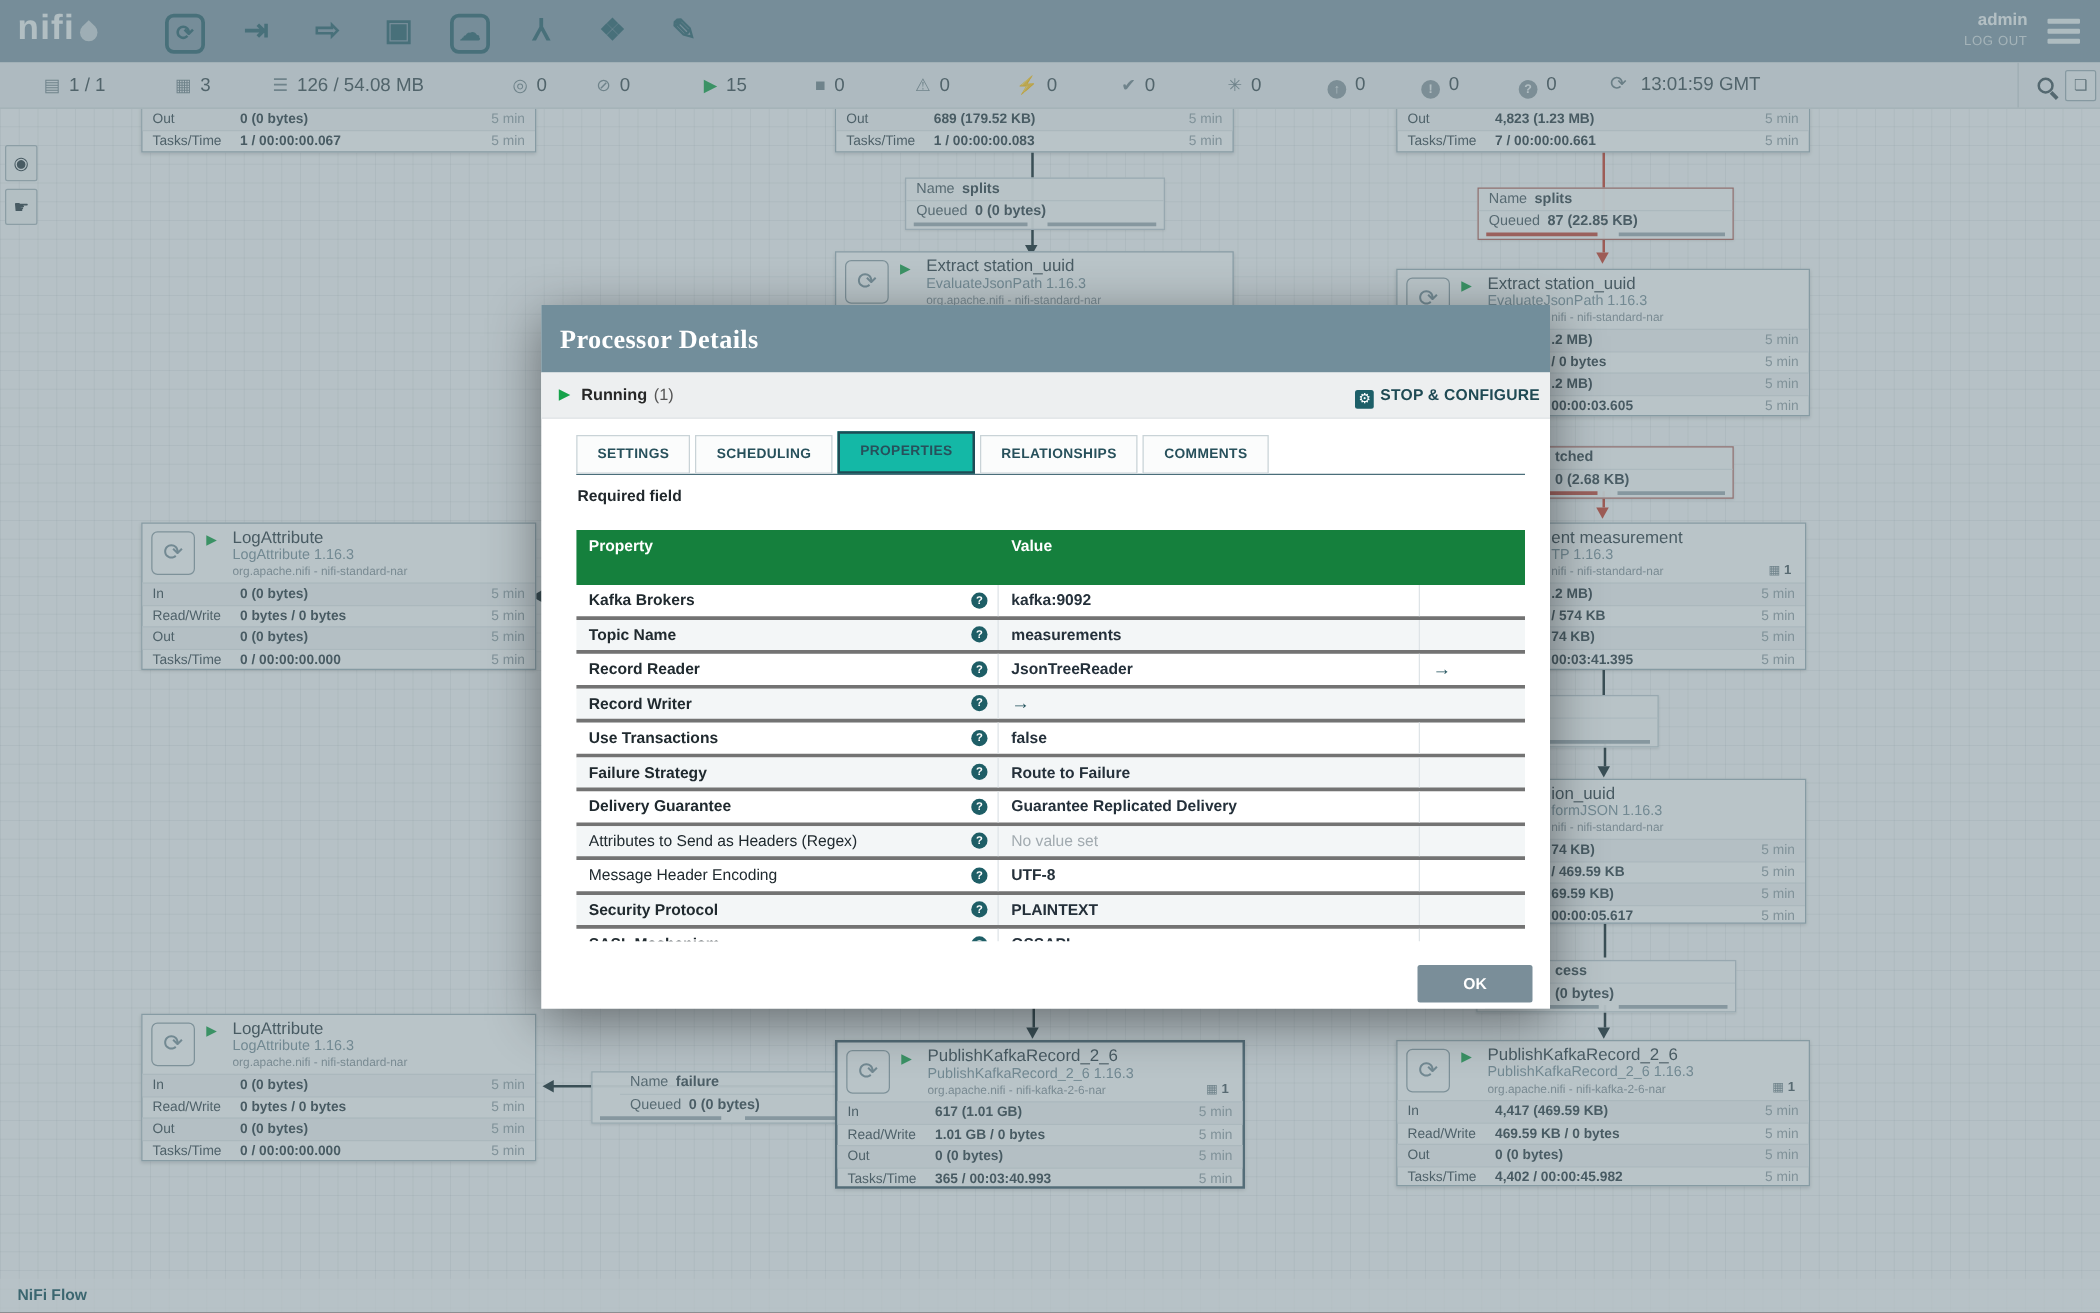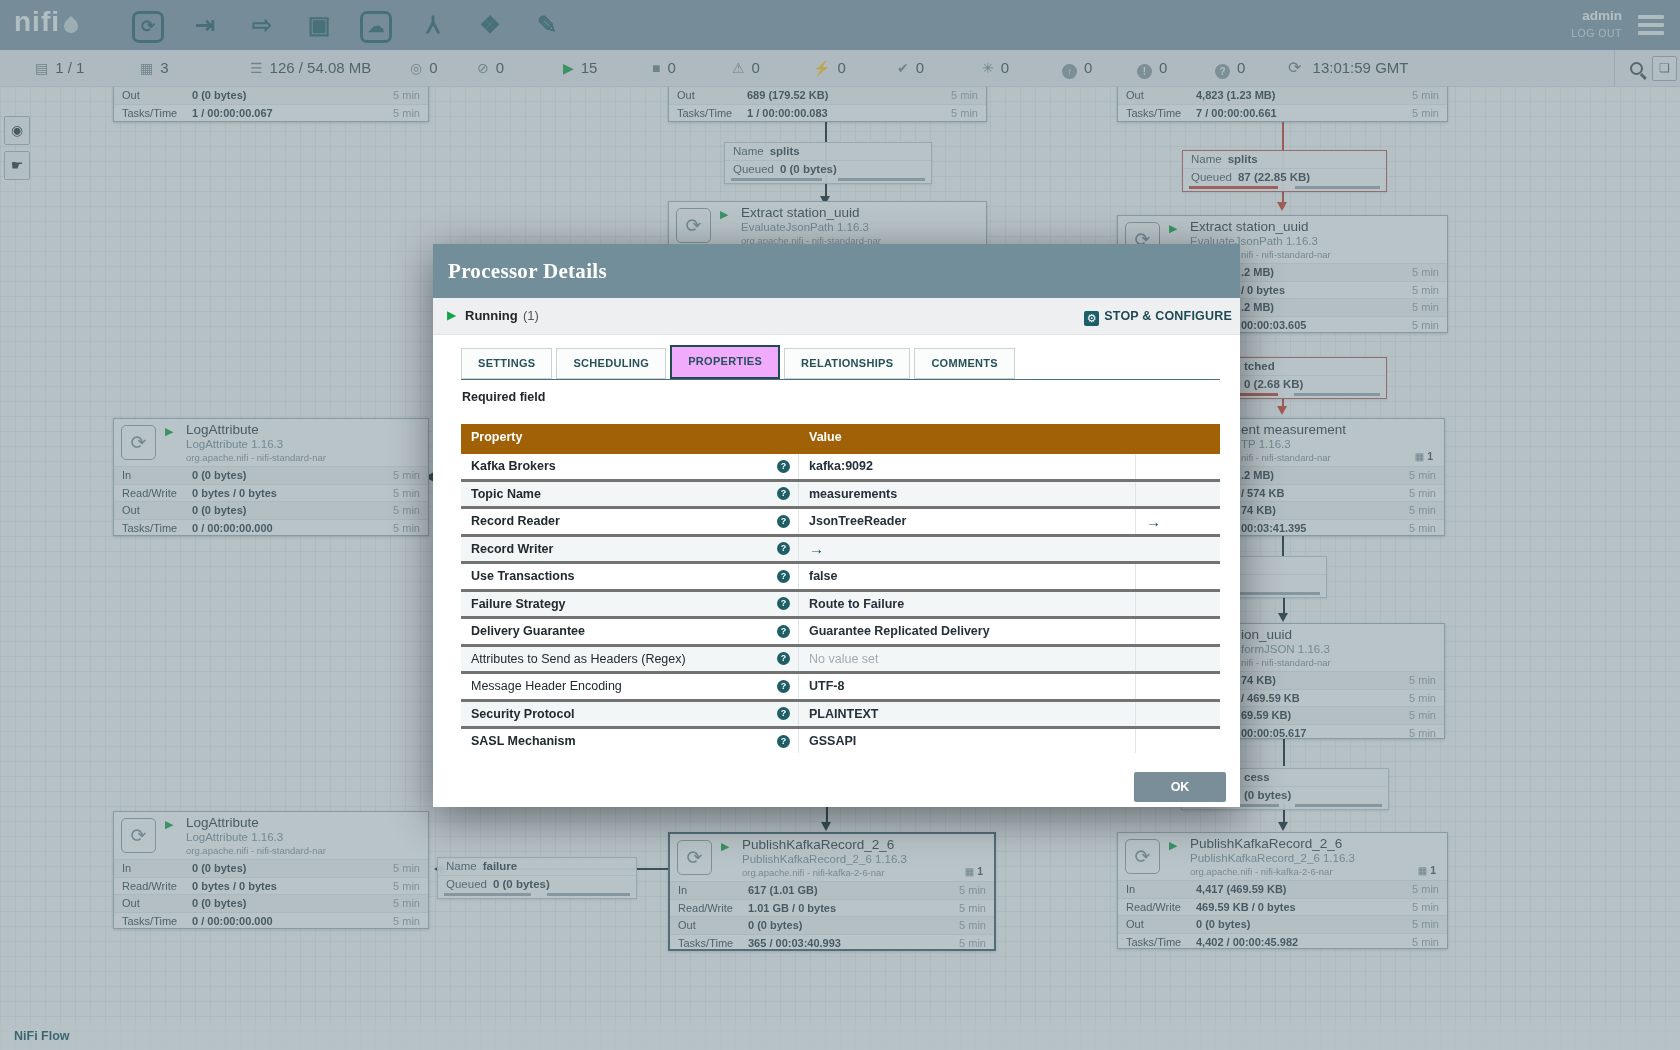--- a/index.html
+++ b/index.html
@@ -97,24 +97,24 @@
   .runlabel{position:absolute;left:32px;top:0;line-height:36px;font-weight:700;color:#262626;font-size:13px;}
   .runcount{position:absolute;left:90px;top:0;line-height:36px;color:#555;font-size:13px;}
   .stopcfg{position:absolute;right:8px;top:0;height:36px;line-height:36px;cursor:pointer;color:#1F4A54;
            font-weight:700;font-size:12.5px;letter-spacing:.2px;}
   .gearbox{display:inline-block;width:15px;height:15px;background:#1D5F68;border-radius:2px;color:#FFF;
            font-size:11px;line-height:15px;text-align:center;margin-right:5px;vertical-align:-2px;font-weight:400;}
   .dtabs{position:absolute;left:28px;right:20px;top:103px;height:32px;border-bottom:1px solid #4A6E7A;
          display:flex;align-items:flex-end;}
   .dtab{height:29px;line-height:29px;padding:0 16px;margin-right:4px;background:#FBFCFC;border:1px solid #C9D3D7;
         color:#27505B;font-size:11px;font-weight:600;letter-spacing:.3px;cursor:pointer;}
-  .dtab.active{height:30px;line-height:28px;background:#f0abfc;border:2px solid #1F4B55;font-weight:700;}
+  .dtab.active{height:30px;line-height:28px;background:#14b8a6;border:2px solid #1F4B55;font-weight:700;}
   .reqfield{position:absolute;left:29px;top:146px;font-size:12.5px;font-weight:700;color:#21282C;}
   .tablewrap{position:absolute;left:28px;top:180px;width:759px;height:329px;overflow:hidden;}
-  .thead{display:grid;grid-template-columns:338px 337px 84px;height:30px;background:#a16207;color:#FFF;
+  .thead{display:grid;grid-template-columns:338px 337px 84px;height:44px;background:#15803d;color:#FFF;
          font-size:12.5px;font-weight:700;line-height:26px;}
   .thead div{padding-left:10px;}
   .trow{display:grid;grid-template-columns:338px 337px 84px;height:24.5px;border-bottom:3px solid #737373;
         align-items:center;font-size:12.5px;color:#202A2F;}
   .trow:nth-child(even){background:#F3F6F7;}
   .tc1{position:relative;padding-left:10px;padding-right:28px;border-right:1px solid #DEE4E7;height:100%;
        display:flex;align-items:center;}
   .tc1.req{font-weight:700;}
   .help{position:absolute;right:8px;top:50%;margin-top:-6.5px;width:13px;height:13px;border-radius:50%;
         background:#1E5E66;color:#FFF;font-size:9px;font-weight:700;line-height:13px;text-align:center;cursor:pointer;}
@@ -159,21 +159,21 @@
   <div class="statusbar" id="statusbar">
     <div class="refresh">
       <span class="sico">⟳</span>
       <span>13:01:59 GMT</span>
     </div>
     <div class="sdivider"></div>
     <div class="mag"></div>
     <div class="sqbtn">❏</div>
   <div class="sitem" style="left: 35px;"><span class="sico">▤</span><span class="sval-txt">1 / 1</span></div>
       <div class="sitem" style="left: 140px;"><span class="sico">▦</span><span class="sval-txt">3</span></div>
-      <div class="sitem" style="left: 218px; margin-left: 32px;"><span class="sico">☰</span><span class="sval-txt">126 / 54.08 MB</span></div>
+      <div class="sitem" style="left: 218px;"><span class="sico">☰</span><span class="sval-txt">126 / 54.08 MB</span></div>
       <div class="sitem" style="left: 410px;"><span class="sico">◎</span><span class="sval-txt">0</span></div>
       <div class="sitem" style="left: 477px;"><span class="sico">⊘</span><span class="sval-txt">0</span></div>
       <div class="sitem" style="left: 563px;"><span class="sico green">▶</span><span class="sval-txt">15</span></div>
       <div class="sitem" style="left: 652px;"><span class="sico">■</span><span class="sval-txt">0</span></div>
       <div class="sitem" style="left: 732px;"><span class="sico">⚠</span><span class="sval-txt">0</span></div>
       <div class="sitem" style="left: 813px;"><span class="sico">⚡</span><span class="sval-txt">0</span></div>
       <div class="sitem" style="left: 897px;"><span class="sico">✔</span><span class="sval-txt">0</span></div>
       <div class="sitem" style="left: 982px;"><span class="sico">✳</span><span class="sval-txt">0</span></div>
       <div class="sitem" style="left: 1062px;"><span class="statcirc">↑</span><span class="sval-txt">0</span></div>
       <div class="sitem" style="left: 1137px;"><span class="statcirc">!</span><span class="sval-txt">0</span></div>
@@ -227,21 +227,21 @@
         <div class="crow"><b style="margin-left: 0px;">(0 bytes)</b></div>
         <div class="cbar cbarL"></div>
         <div class="cbar cbarR"></div>
       </div>
       <div class="conn frag" style="left: 1181px; top: 682px; width: 206px;">
         <div class="crow"><b style="margin-left: 0px;">cess</b></div>
         <div class="crow"><b style="margin-left: 0px;">(0 bytes)</b></div>
         <div class="cbar cbarL"></div>
         <div class="cbar cbarR"></div>
       </div>
-      <div class="conn" style="left: 437px; top: 771px; width: 198px;">
+      <div class="conn" style="left: 473px; top: 771px; width: 198px; padding-left: 22px;">
         <div class="crow"><span>Name</span><b>failure</b></div>
         <div class="crow"><span>Queued</span><b>0 (0 bytes)</b></div>
         <div class="cbar cbarL"></div>
         <div class="cbar cbarR"></div>
       </div>
       <div class="proc" style="left: 113px; top: -1px; width: 314px;">
         <div class="stats">
           <div class="srow">
             <span class="slabel">Out</span>
             <span class="sval">0 (0 bytes)</span>

